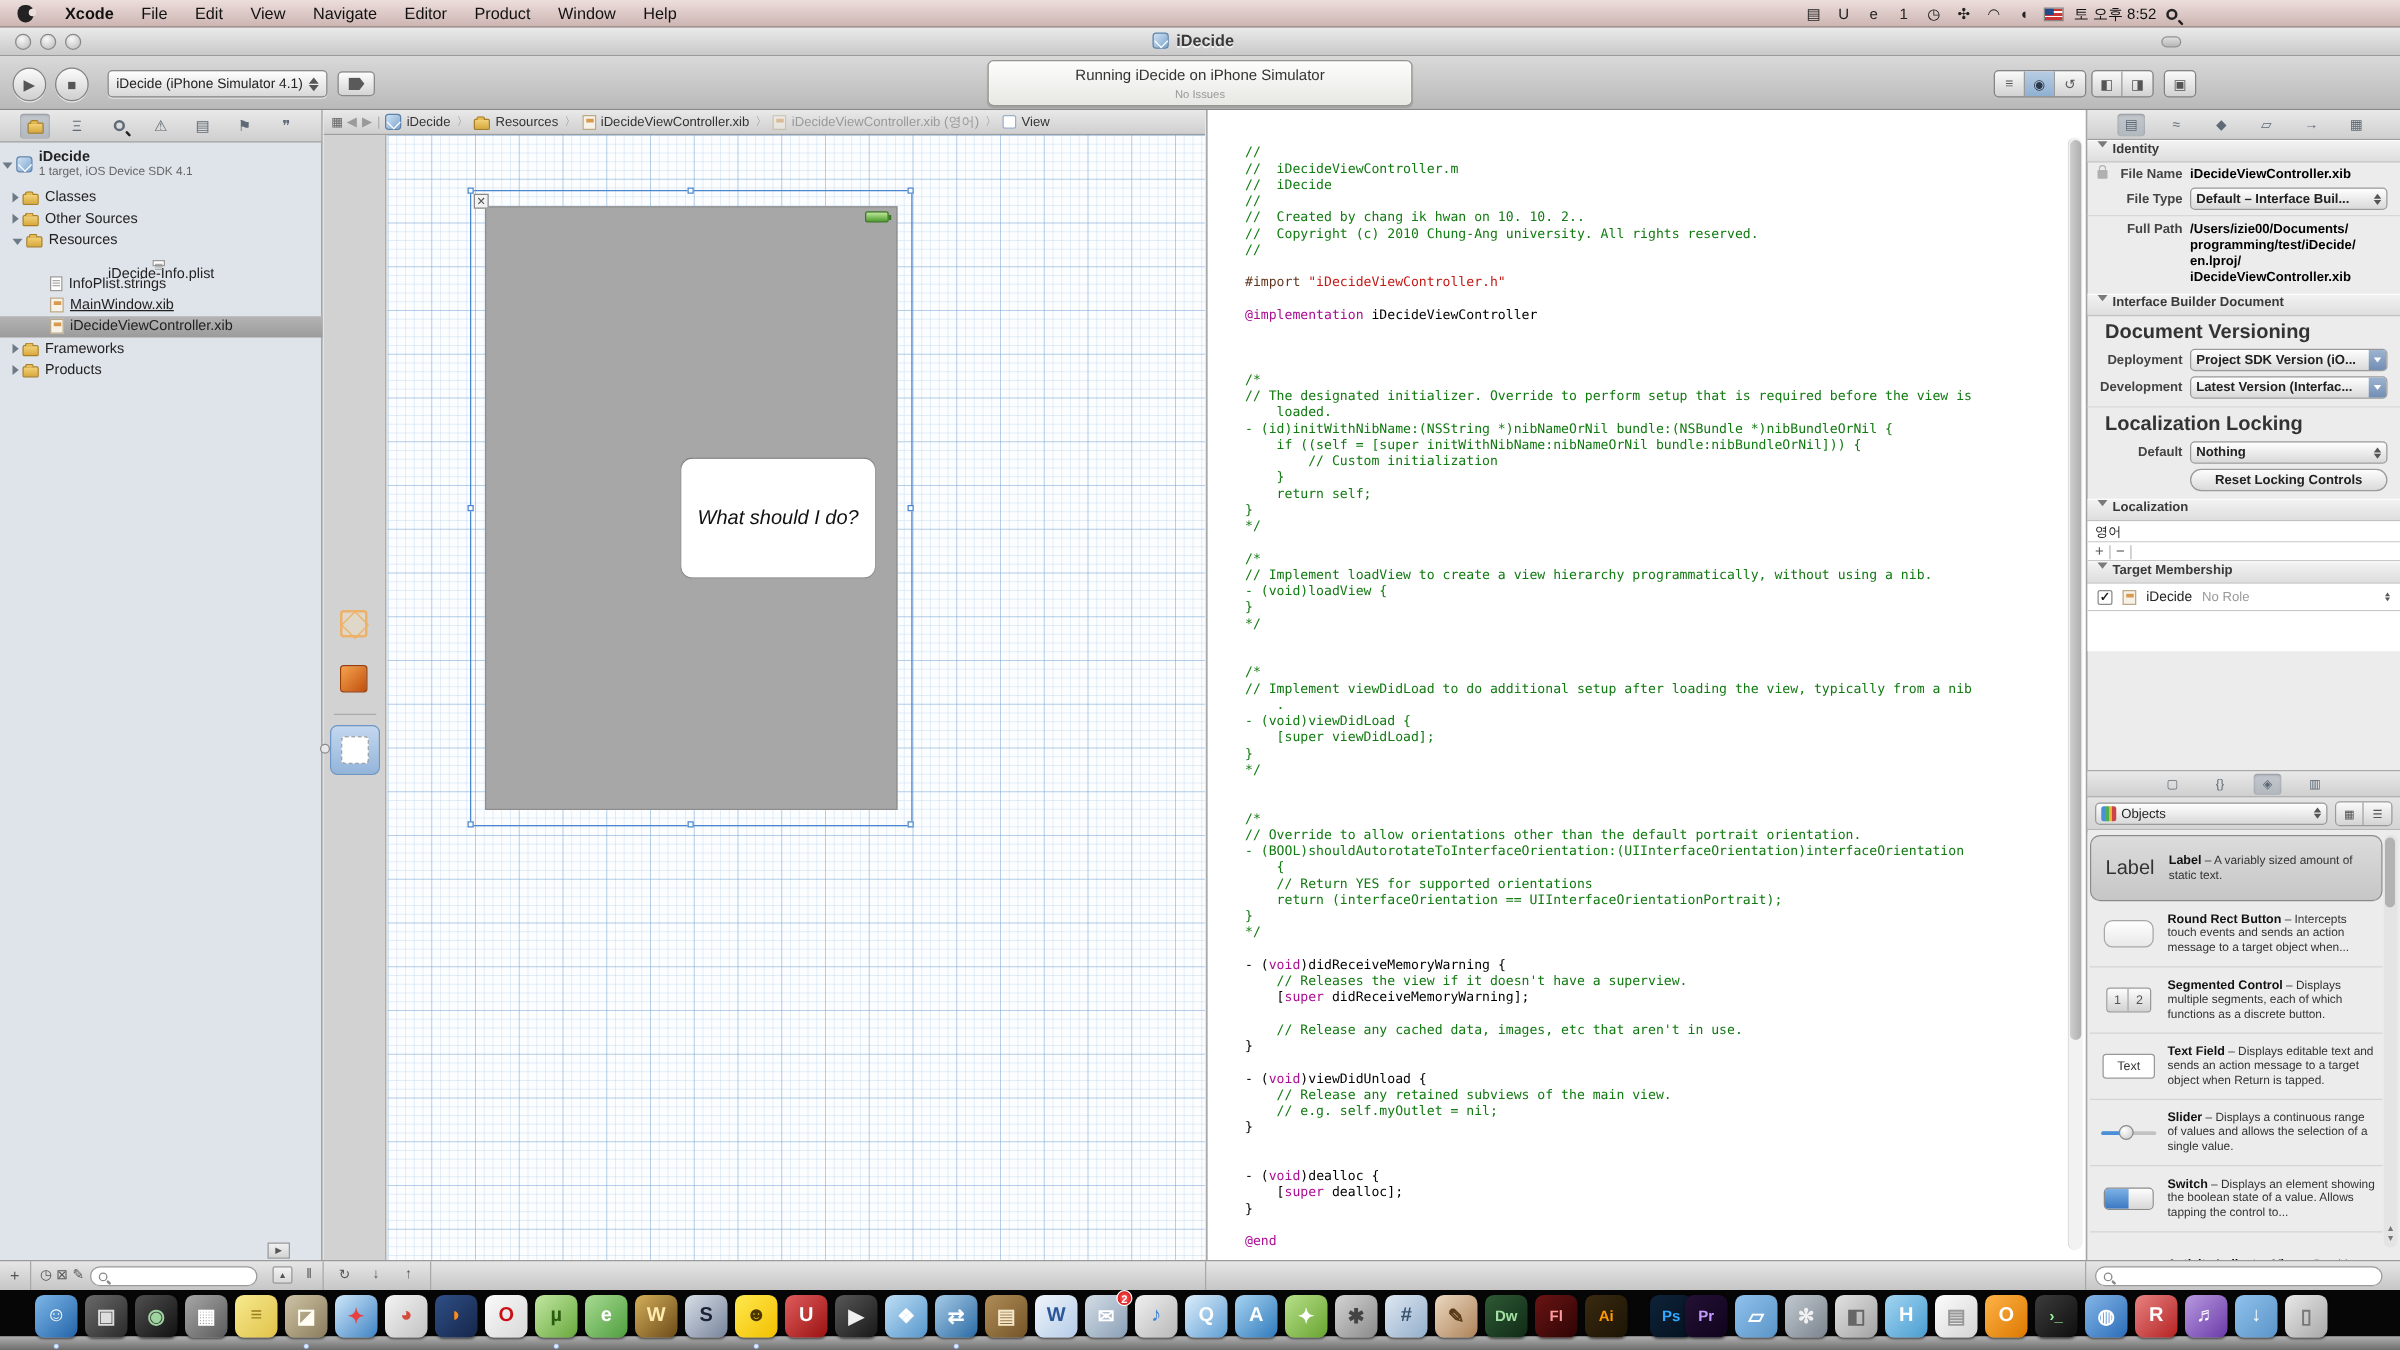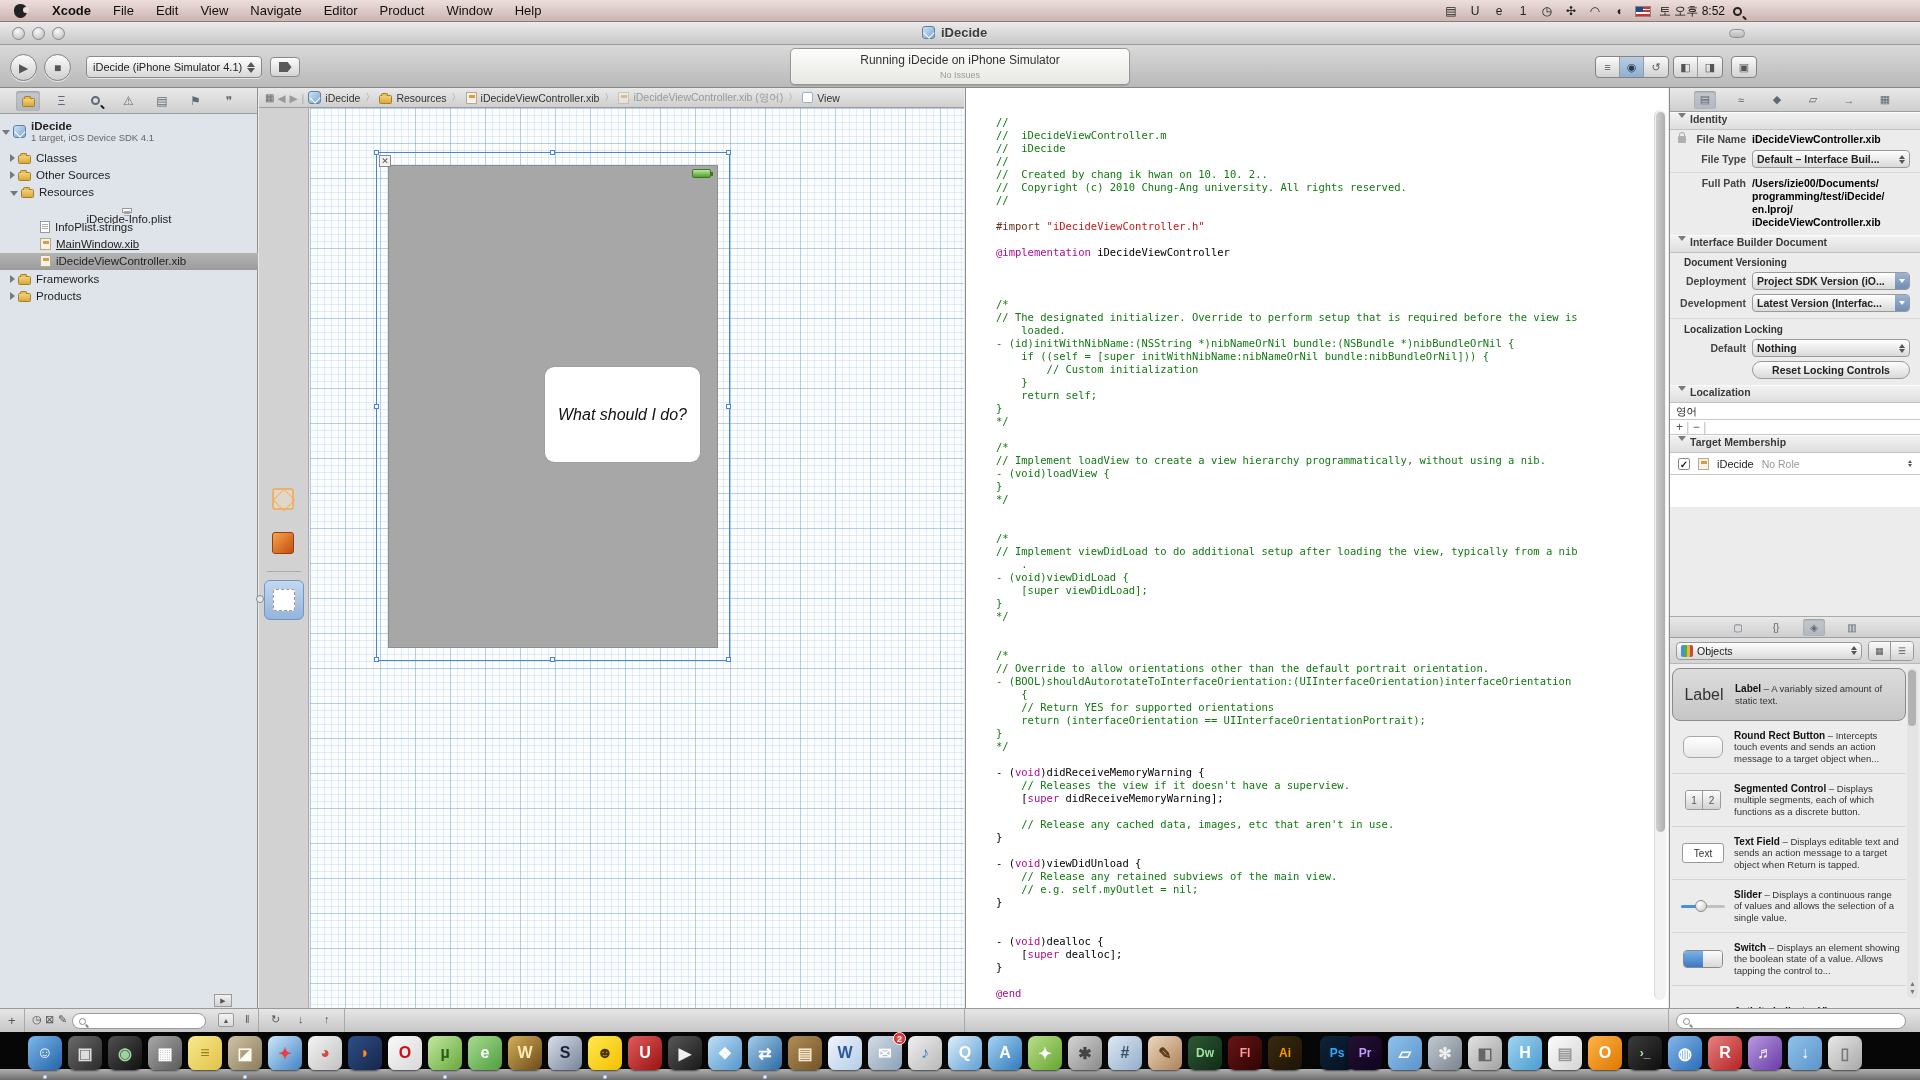--- a/index.html
+++ b/index.html
@@ -174,21 +174,21 @@
     font-size:10.5px; overflow:hidden; white-space:nowrap; }
   .popup .cap { margin-left:auto; width:14px; height:18px; margin-right:-4px;
     background:linear-gradient(#9fb6d2,#6e8cb2); display:flex; align-items:center; justify-content:center; }
   .popup .cap .tri-d { border-left-width:3px; border-right-width:3px; border-top-color:#fff; border-top-width:4px; }
   .stepsel .stepper { margin-left:auto; display:flex; flex-direction:column; gap:1px; }
   .stepsel .tri-u { border-left-width:3px; border-right-width:3px; border-bottom-width:4px; }
   .stepsel .tri-d { border-left-width:3px; border-right-width:3px; border-top-width:4px; }
   .capsulebtn { height:18px; border-radius:9px; border:1px solid #9a9a9a;
     background:linear-gradient(#fdfdfd,#dadada); font-size:10.5px; color:#222;
     display:flex; align-items:center; justify-content:center; }
-  .sublabel { font-weight:bold; font-size:10px; color:#333; padding:4px 0 2px 14px; }
+  .sublabel { font-weight:bold; font-size:16px; color:#333; padding:4px 0 2px 14px; }
   .lock { width:8px; height:7px; background:#b0b0b0; border-radius:1px; position:relative; margin:0 4px 0 8px; }
   .lock:before { content:""; position:absolute; left:1px; top:-4px; width:4px; height:4px;
     border:1.5px solid #b0b0b0; border-bottom:none; border-radius:3px 3px 0 0; }
   .whitebox { background:#fff; border-bottom:1px solid #c8c8c8; }
   .checkbox { width:12px; height:12px; border:1px solid #8a8a8a; border-radius:2px; background:#fff;
     font-size:10px; line-height:11px; text-align:center; color:#222; font-weight:bold; }
   #library { position:absolute; left:0; top:528px; width:250px; bottom:0; }
   #lib-tabs { height:22px; background:linear-gradient(#e9e9e9,#cfcfcf); border-top:1px solid #aaa; border-bottom:1px solid #9e9e9e;
     display:flex; align-items:center; justify-content:center; gap:16px; }
   #lib-tabs .ltab { width:22px; height:17px; display:flex; align-items:center; justify-content:center;

